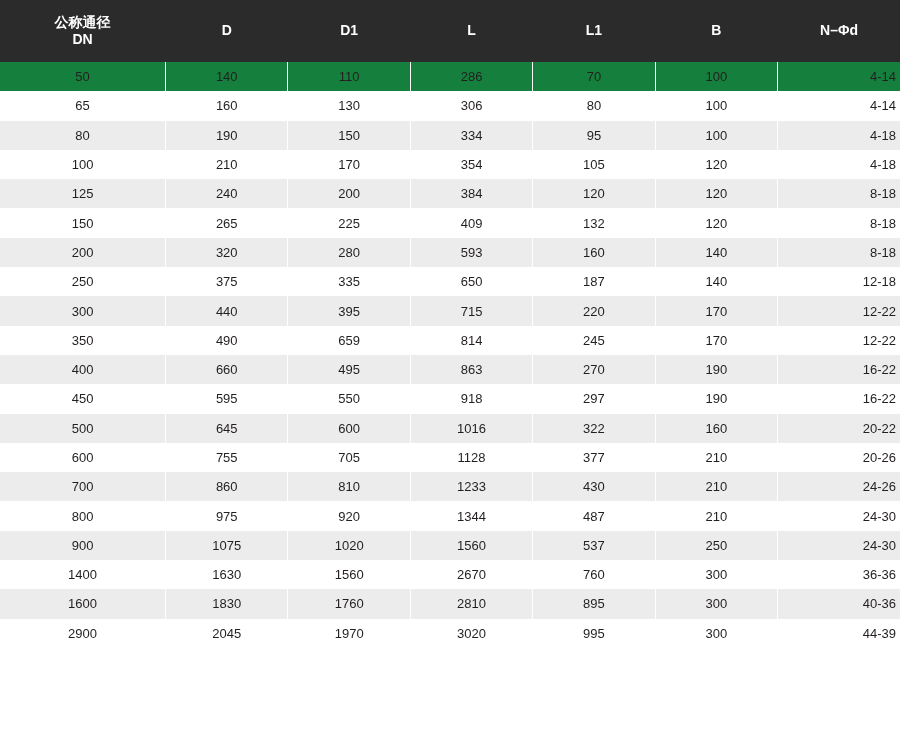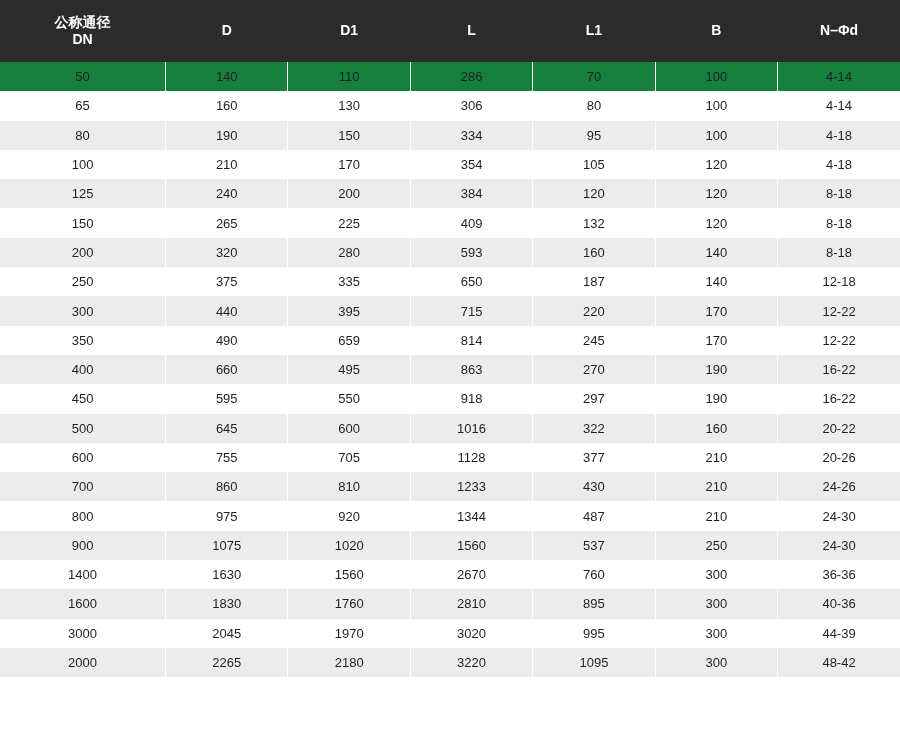--- a/index.html
+++ b/index.html
@@ -44,21 +44,21 @@
   table.spec thead th .l2 { display: block; }
   table.spec tbody td {
     text-align: center;
     vertical-align: middle;
     height: 29.3px;
     padding: 0 4px;
     font-size: 13px;
     color: #231f20;
     border-right: 1px solid #ffffff;
   }
-  table.spec tbody td:last-child { border-right: none; }
+  table.spec tbody td:last-child { border-right: none; text-align: right; }
   table.spec tbody tr.highlight td {
     background: #15803d;
     font-weight: normal;
     color: #231f20;
   }
   table.spec tbody tr.odd td { background: #ffffff; }
   table.spec tbody tr.even td { background: #ececec; }
   .note {
     padding: 14px 12px 0 12px;
     font-size: 12.5px;
@@ -274,37 +274,28 @@
         <tr class="even">
           <td>1600</td>
           <td>1830</td>
           <td>1760</td>
           <td>2810</td>
           <td>895</td>
           <td>300</td>
           <td>40-36</td>
         </tr>
         <tr class="odd">
-          <td>3000</td>
+          <td>2900</td>
           <td>2045</td>
           <td>1970</td>
           <td>3020</td>
           <td>995</td>
           <td>300</td>
           <td>44-39</td>
         </tr>
-        <tr class="even">
-          <td>2000</td>
-          <td>2265</td>
-          <td>2180</td>
-          <td>3220</td>
-          <td>1095</td>
-          <td>300</td>
-          <td>48-42</td>
-        </tr>
       </tbody>
   </table>
 
   <div class="note">
     
   </div>
 
 </div>
 
 </body></html>

